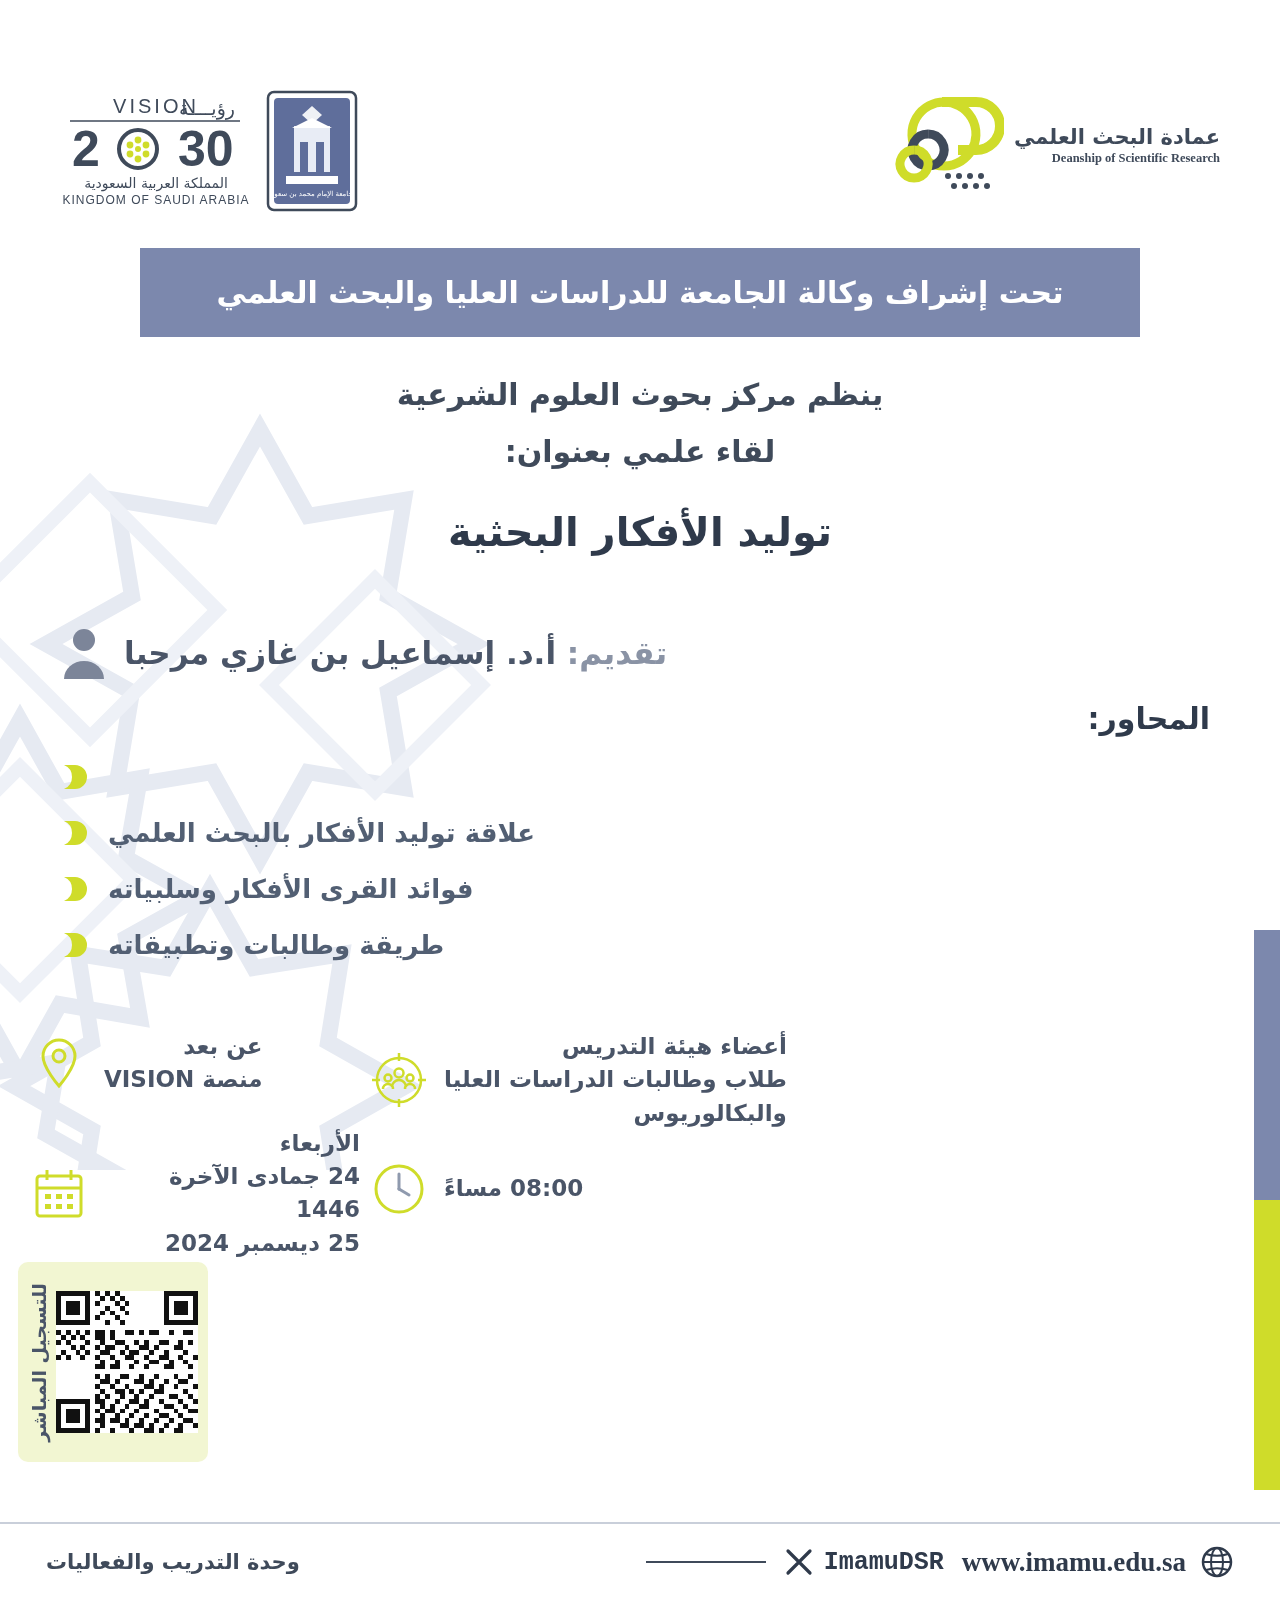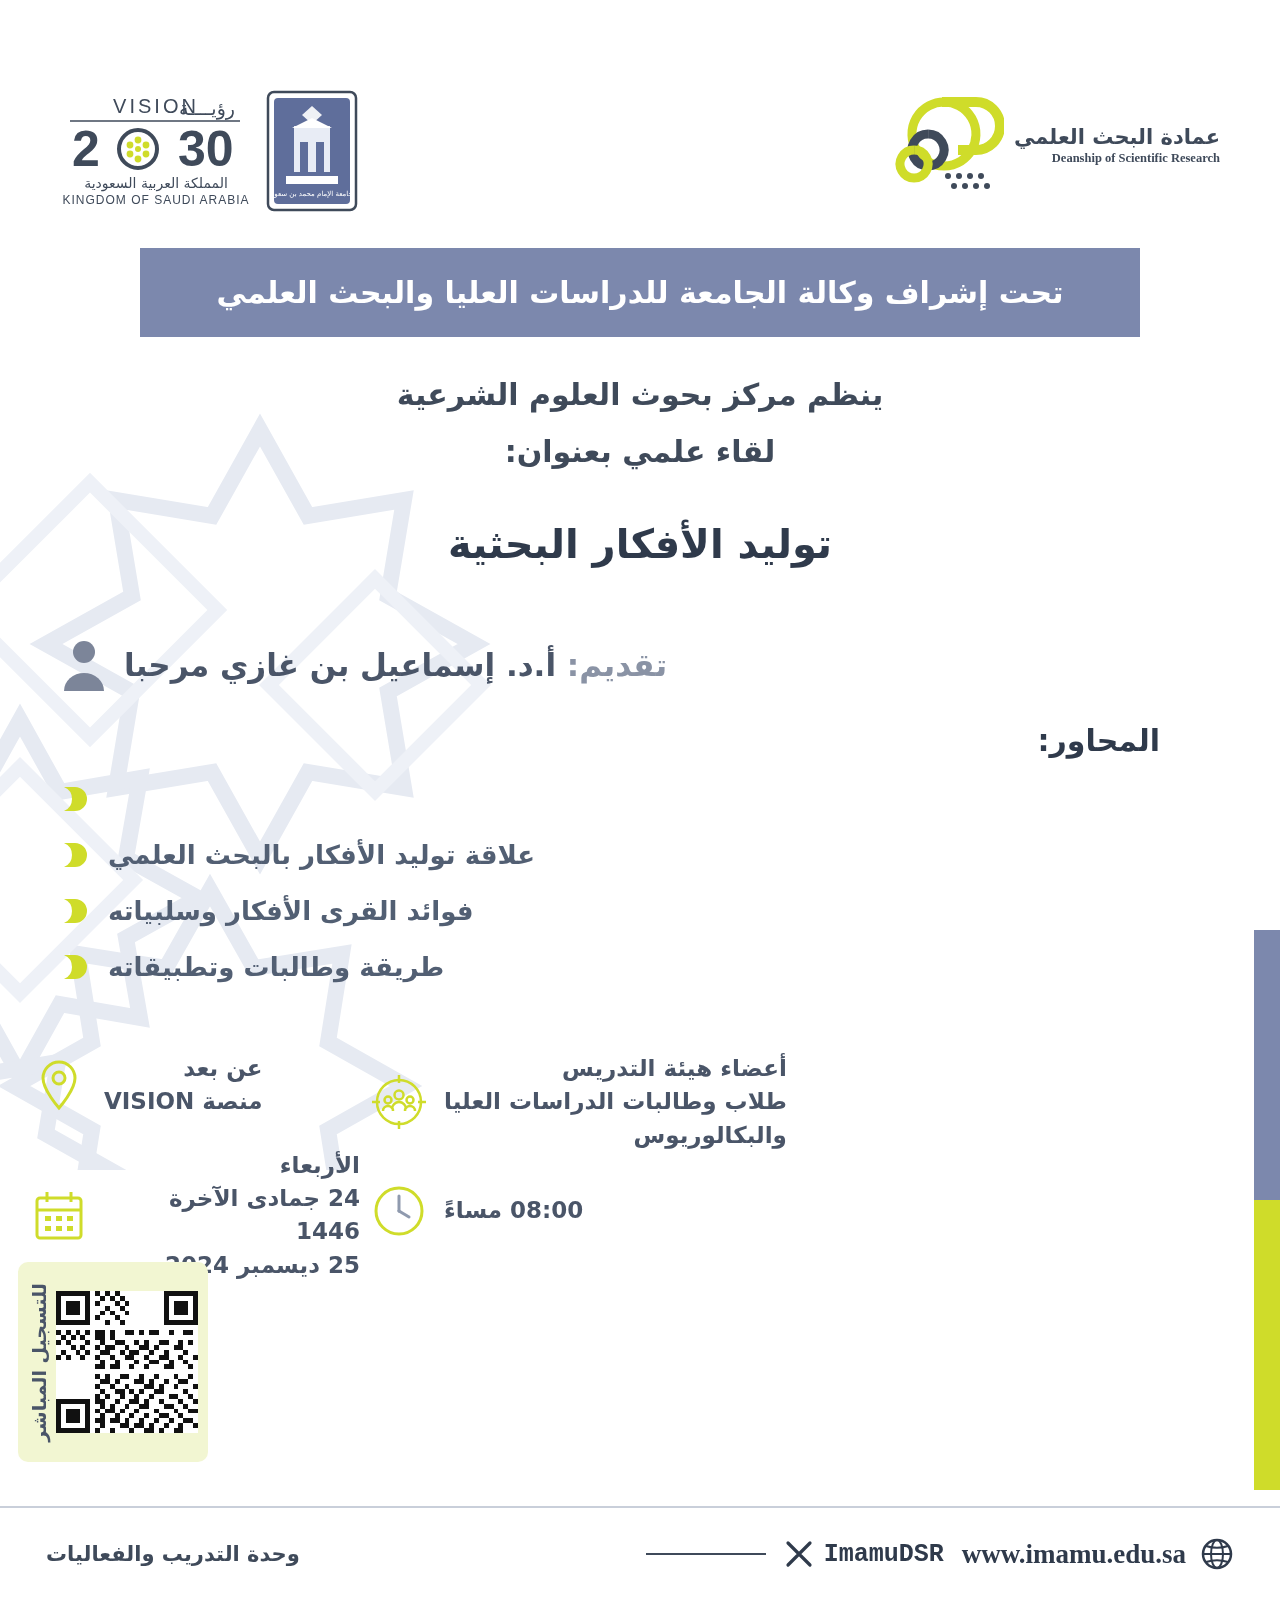--- a/index.html
+++ b/index.html
@@ -80,21 +80,21 @@
   }
   .intro .line1 { font-size: 30px; font-weight: bold; }
   .intro .line2 { font-size: 30px; font-weight: bold; margin-top: 22px; }
 
   .title {
     position: relative; z-index: 3;
     text-align: center;
     font-size: 40px;
     font-weight: bold;
     color: #2f3a4b;
-    margin-top: 52px;
+    margin-top: 40px;
   }
 
   
   .speaker {
     position: relative; z-index: 3;
     margin-top: 72px;
     padding-left: 60px;
     text-align: right;
   }
   .speaker-row {
@@ -111,22 +111,22 @@
     font-size: 25px;
     color: #9aa3b4;
     font-weight: bold;
     margin-top: 8px;
     padding-right: 4px;
   }
 
   
   .axes {
     position: relative; z-index: 3;
-    margin-top: 32px;
-    padding-right: 120px;
+    margin-top: 22px;
+    padding-right: 70px;
     padding-left: 60px;
   }
   .axes-title {
     font-size: 30px; font-weight: bold; color: #2f3a4b; margin-bottom: 26px;
   }
   .axis-item {
     display: flex;
     flex-direction: row-reverse;
     align-items: center;
     gap: 18px;
@@ -193,21 +193,21 @@
     font-size: 19px;
     font-weight: bold;
     color: #4a5568;
     white-space: nowrap;
   }
 
   
   .footer {
     position: absolute;
     left: 0; right: 0; bottom: 0;
-    height: 94px;
+    height: 78px;
     border-top: 2px solid #c9cfda;
     display: flex;
     flex-direction: row-reverse;
     align-items: center;
     justify-content: space-between;
     padding: 4px 46px;
     z-index: 4;
     background: #fff;
   }
   .foot-unit { font-size: 21px; font-weight: bold; color: #3f4a5a; }

